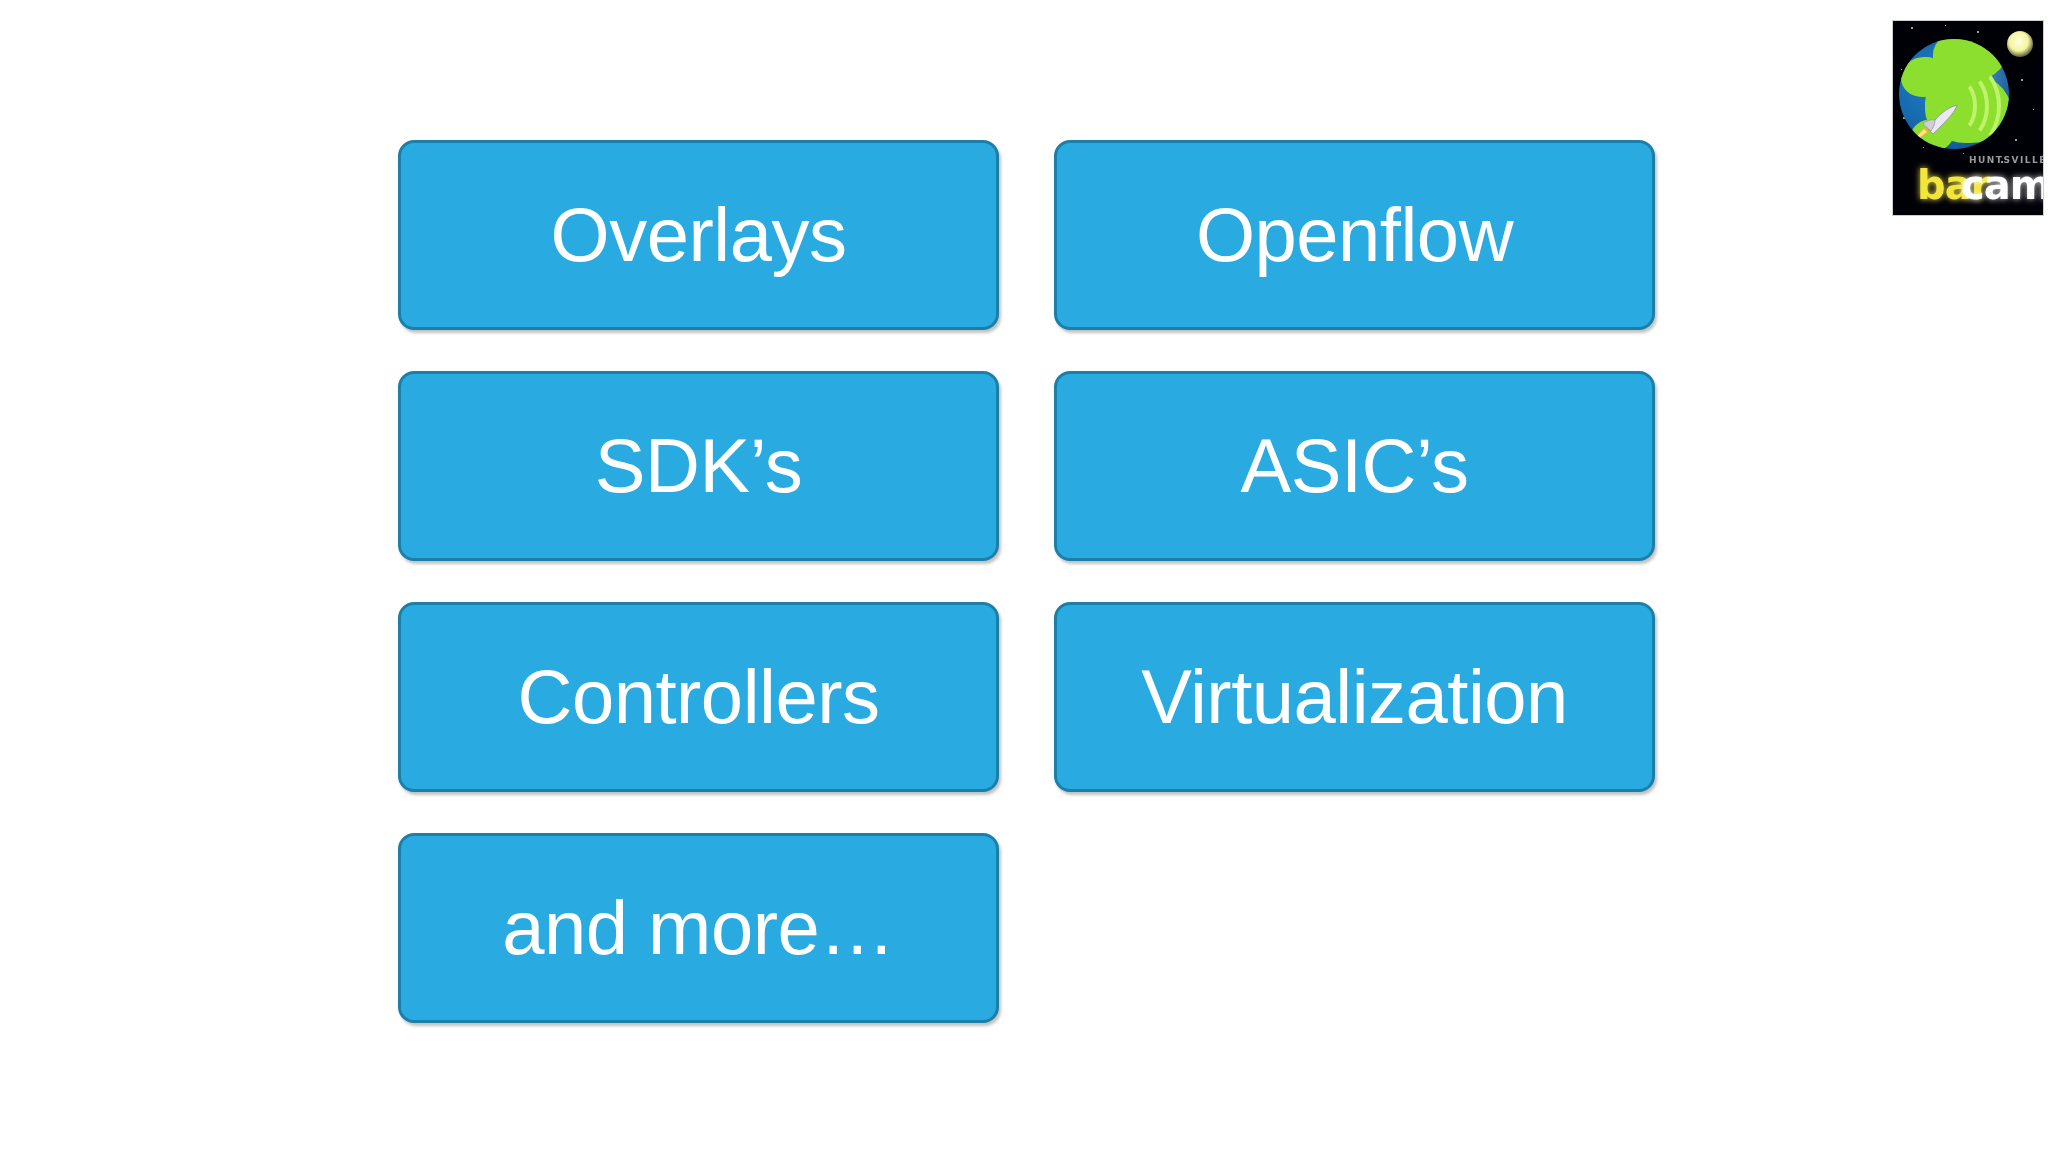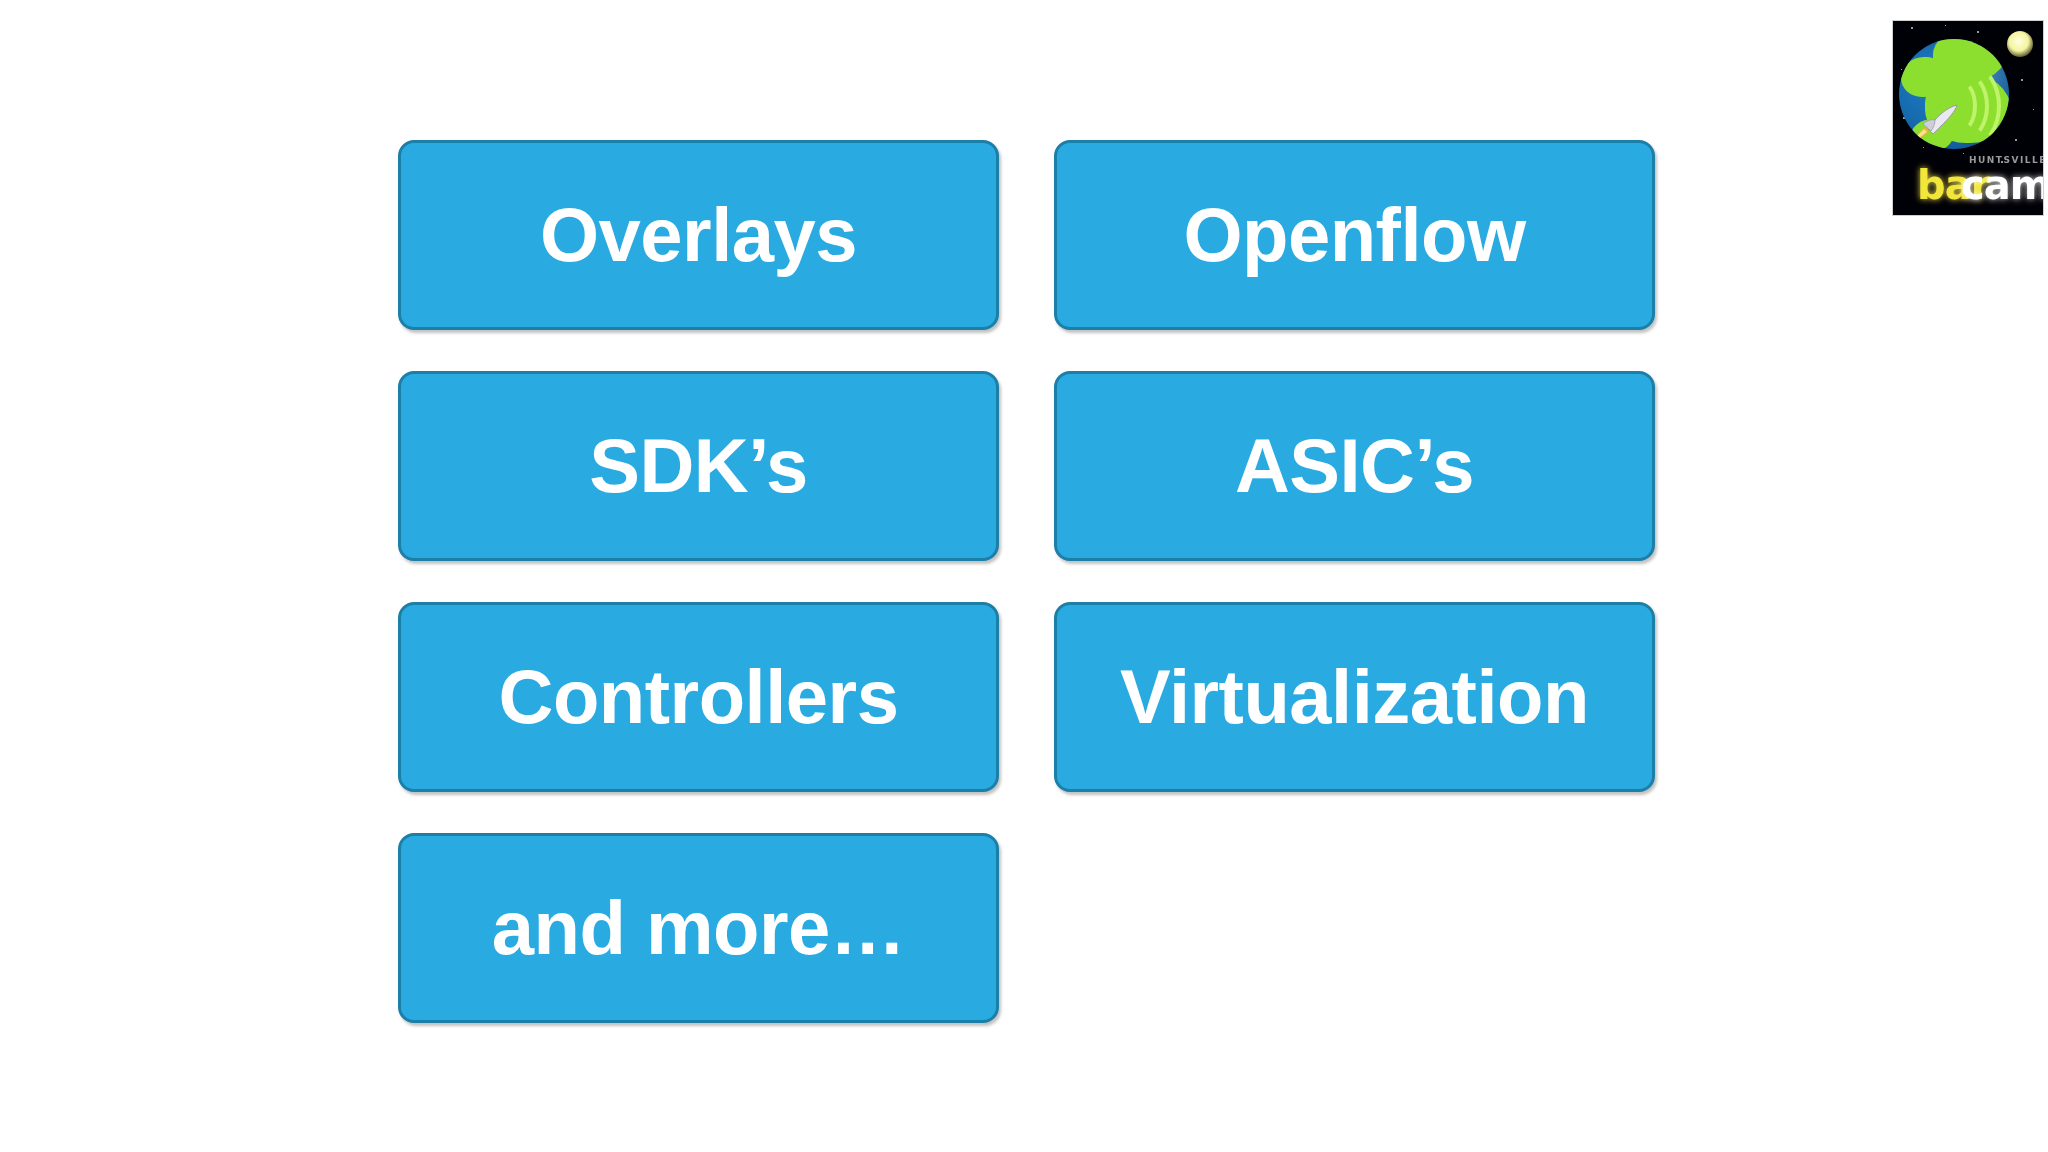--- a/index.html
+++ b/index.html
@@ -46,21 +46,21 @@
     display: flex;
     align-items: center;
     justify-content: center;
     box-shadow: 2px 3px 3px rgba(80, 80, 80, 0.35);
   }
 
   .tile-label {
     color: #ffffff;
     font-family: "Liberation Sans", sans-serif;
     font-size: 76px;
-    font-weight: 700;
+    font-weight: 400;
     line-height: 1;
     letter-spacing: -0.5px;
     white-space: nowrap;
     text-align: center;
   }
 
   
   #logo {
     position: absolute;
     left: 1892px;

